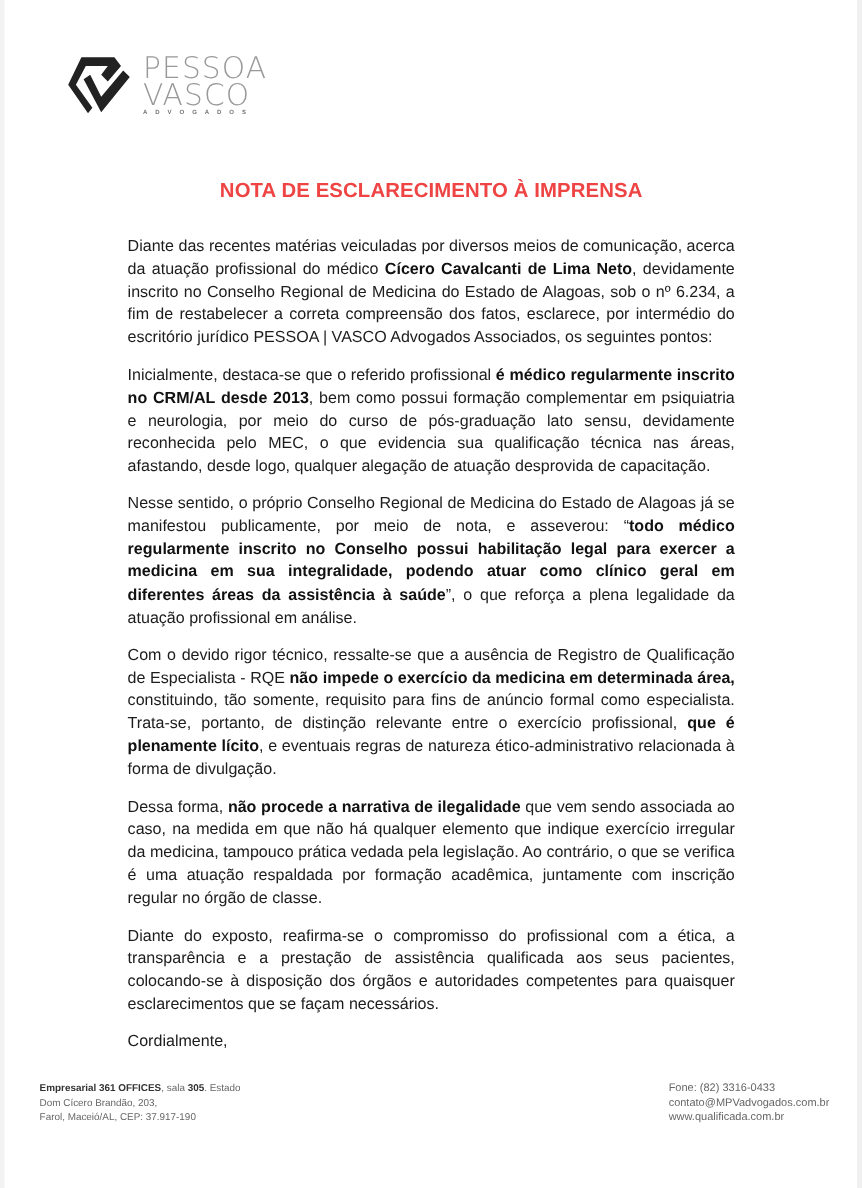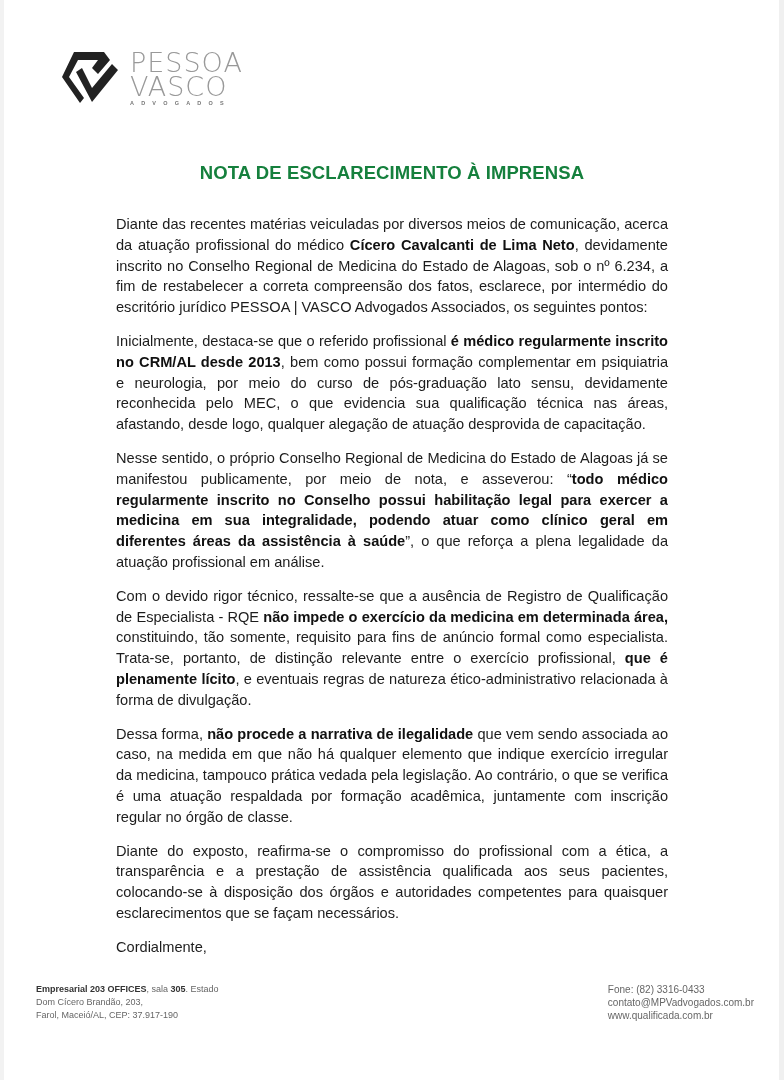--- a/index.html
+++ b/index.html
@@ -11,21 +11,21 @@
   .edge-right { position: absolute; right: 0; top: 0; width: 5px; height: 1080px; background: #f0f0f0; }
 
   .logo { position: absolute; left: 60px; top: 46px; height: 60px; display: flex; align-items: flex-end; }
   .logo-mark { width: 62px; height: 58px; }
   .logo-text { margin-left: 8px; margin-top: 1px; color: #8a8a8a; }
   .logo-line { font-family: "DejaVu Sans", sans-serif; font-weight: 200; font-size: 27px; letter-spacing: 1px; line-height: 24px; color: #999; }
   .logo-sub { font-size: 5.5px; letter-spacing: 7.2px; color: #777; margin-top: 1px; font-weight: bold; }
 
   .title {
     position: absolute; left: 0; width: 784px; top: 150px; text-align: center;
-    font-weight: bold; font-size: 18.5px; color: #15803d; letter-spacing: 0.1px;
+    font-weight: bold; font-size: 18.5px; color: #ef4444; letter-spacing: 0.1px;
   }
 
   .content { position: absolute; left: 116px; top: 214px; width: 552px; }
   .para {
     font-size: 14.6px; line-height: 20.8px; text-align: justify; margin: 0 0 13px 0; color: #1c1c1c;
   }
   .para b { font-weight: bold; color: #111; margin-top: 20px; }
 
   .closing { font-size: 14.6px; line-height: 20.8px; margin: 6px 0 16px 0; color: #1c1c1c; }
   .sign-name { font-weight: bold; font-size: 14.6px; line-height: 20.8px; color: #111; }
@@ -66,21 +66,21 @@
 
   <p class="para"><span>Dessa forma, </span><b>não procede a narrativa de ilegalidade</b><span> que vem sendo associada ao caso, na medida em que não há qualquer elemento que indique exercício irregular da medicina, tampouco prática vedada pela legislação. Ao contrário, o que se verifica é uma atuação respaldada por formação acadêmica, juntamente com inscrição regular no órgão de classe.</span></p>
 
   <p class="para"><span>Diante do exposto, reafirma-se o compromisso do profissional com a ética, a transparência e a prestação de assistência qualificada aos seus pacientes, colocando-se à disposição dos órgãos e autoridades competentes para quaisquer esclarecimentos que se façam necessários.</span></p>
 
   <div class="closing">Cordialmente,</div>
 </main>
 
 <footer>
   <div class="footer-left">
-    <div><b>Empresarial 203 OFFICES</b><span>, sala </span><b>305</b><span>. Estado</span></div>
+    <div><b>Empresarial 361 OFFICES</b><span>, sala </span><b>305</b><span>. Estado</span></div>
     <div>Dom Cícero Brandão, 203,</div>
     <div>Farol, Maceió/AL, CEP: 37.917-190</div>
   </div>
   <div class="footer-right">
     <div>Fone: (82) 3316-0433</div>
     <div>contato@MPVadvogados.com.br</div>
     <div>www.qualificada.com.br</div>
   </div>
 </footer>
 

